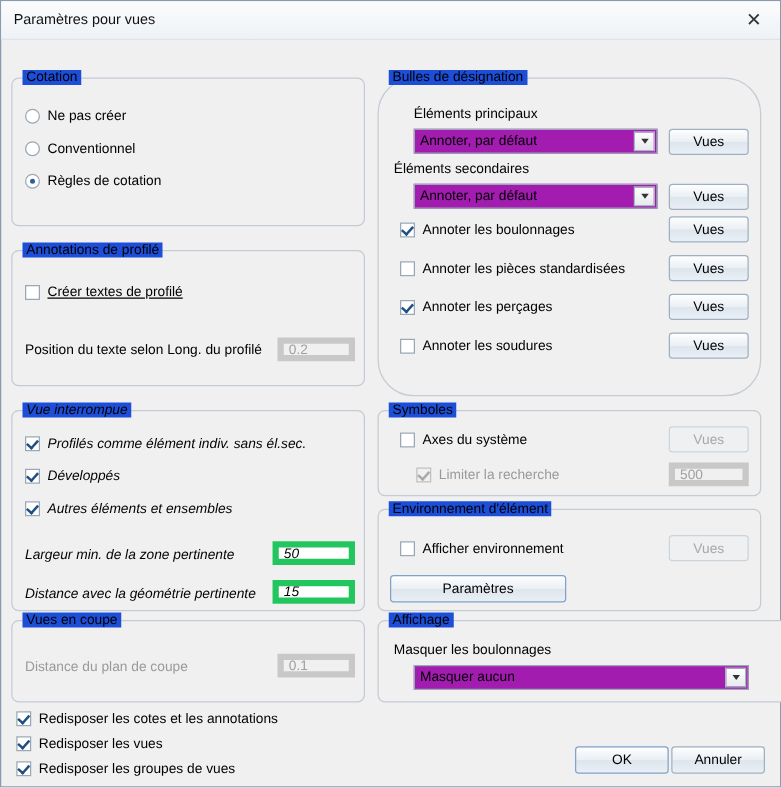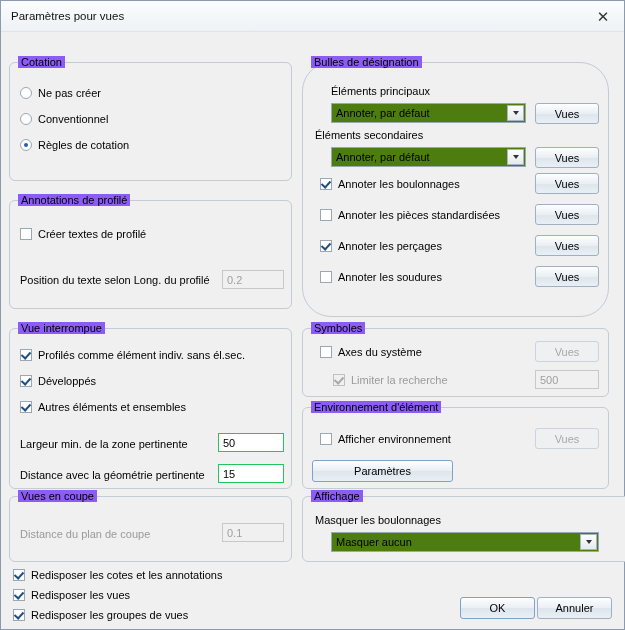--- a/index.html
+++ b/index.html
@@ -62,21 +62,21 @@
     position: absolute;
     border: 1px solid #c3cbd4;
     border-radius: 6px;
     background: #f0f0f0;
     box-sizing: border-box;
   }
   .group > .legend {
     position: absolute;
     top: -7px;
     left: 8px;
-    background: #8b5cf6;
+    background: #1d4ed8;
     padding: 0 3px;
     font-size: 11px;
     color: #000;
     text-align: center;
   }
   .dim { color: #9a9a9a; }
 
   
   .radio-row, .check-row {
     display: flex;
@@ -115,40 +115,40 @@
     width: 4px; height: 7px;
     border: solid #1f4f82;
     border-width: 0 2px 2px 0;
     transform: rotate(42deg);
   }
   .check.disabled { background: #f0f0f0; border-color: #c0c0c0; }
   .check.disabled.checked::after { border-color: #a9a9a9; }
 
   
   .input {
-    border: 1px solid #22c55e;
+    border: 5px solid #22c55e;
     background: #fff;
     height: 19px;
     box-sizing: border-box;
     font-size: 11px;
     padding: 0 4px;
     display: flex;
     align-items: center;
     color: #000;
   }
   .input.disabled {
     background: #f0f0f0;
     border-color: #c8c8c8;
     color: #a0a0a0;
   }
 
   
   .combo {
     border: 1px solid #9aa7b4;
-    background: #4d7c0f;
+    background: #a21caf;
     height: 20px;
     box-sizing: border-box;
     display: flex;
     align-items: center;
     font-size: 11px;
     padding-left: 4px;
     position: relative;
   }
   .combo .arrowbox {
     position: absolute;
@@ -228,29 +228,29 @@
         <span class="txt">Conventionnel</span>
       </div>
       <div class="radio-row" style="position:absolute; left:10px; top:76px;">
         <span class="radio checked"></span>
         <span class="txt">Règles de cotation</span>
       </div>
     </div>
 
     <div class="group" style="left:8px; top:168px; width:283px; height:109px;">
       <div class="legend">Annotations de profilé</div>
-      <div class="check-row" style="position:absolute; left:10px; top:27px;">
+      <div class="check-row" style="position:absolute; left:10px; top:27px;text-decoration:underline;">
         <span class="check"></span>
         <span class="txt">Créer textes de profilé</span>
       </div>
       <div style="position:absolute; left:10px; top:73px;" class="txt">Position du texte selon Long. du profilé</div>
       <div class="input disabled" style="position:absolute; left:212px; top:69px; width:62px;">0.2</div>
     </div>
 
-    <div class="group" style="left:8px; top:296px; width:283px; height:161px;">
+    <div class="group" style="left:8px; top:296px; width:283px; height:161px;font-style:italic;">
       <div class="legend">Vue interrompue</div>
       <div class="check-row" style="position:absolute; left:10px; top:20px;">
         <span class="check checked"></span>
         <span class="txt">Profilés comme élément indiv. sans él.sec.</span>
       </div>
       <div class="check-row" style="position:absolute; left:10px; top:46px;">
         <span class="check checked"></span>
         <span class="txt">Développés</span>
       </div>
       <div class="check-row" style="position:absolute; left:10px; top:72px;">

